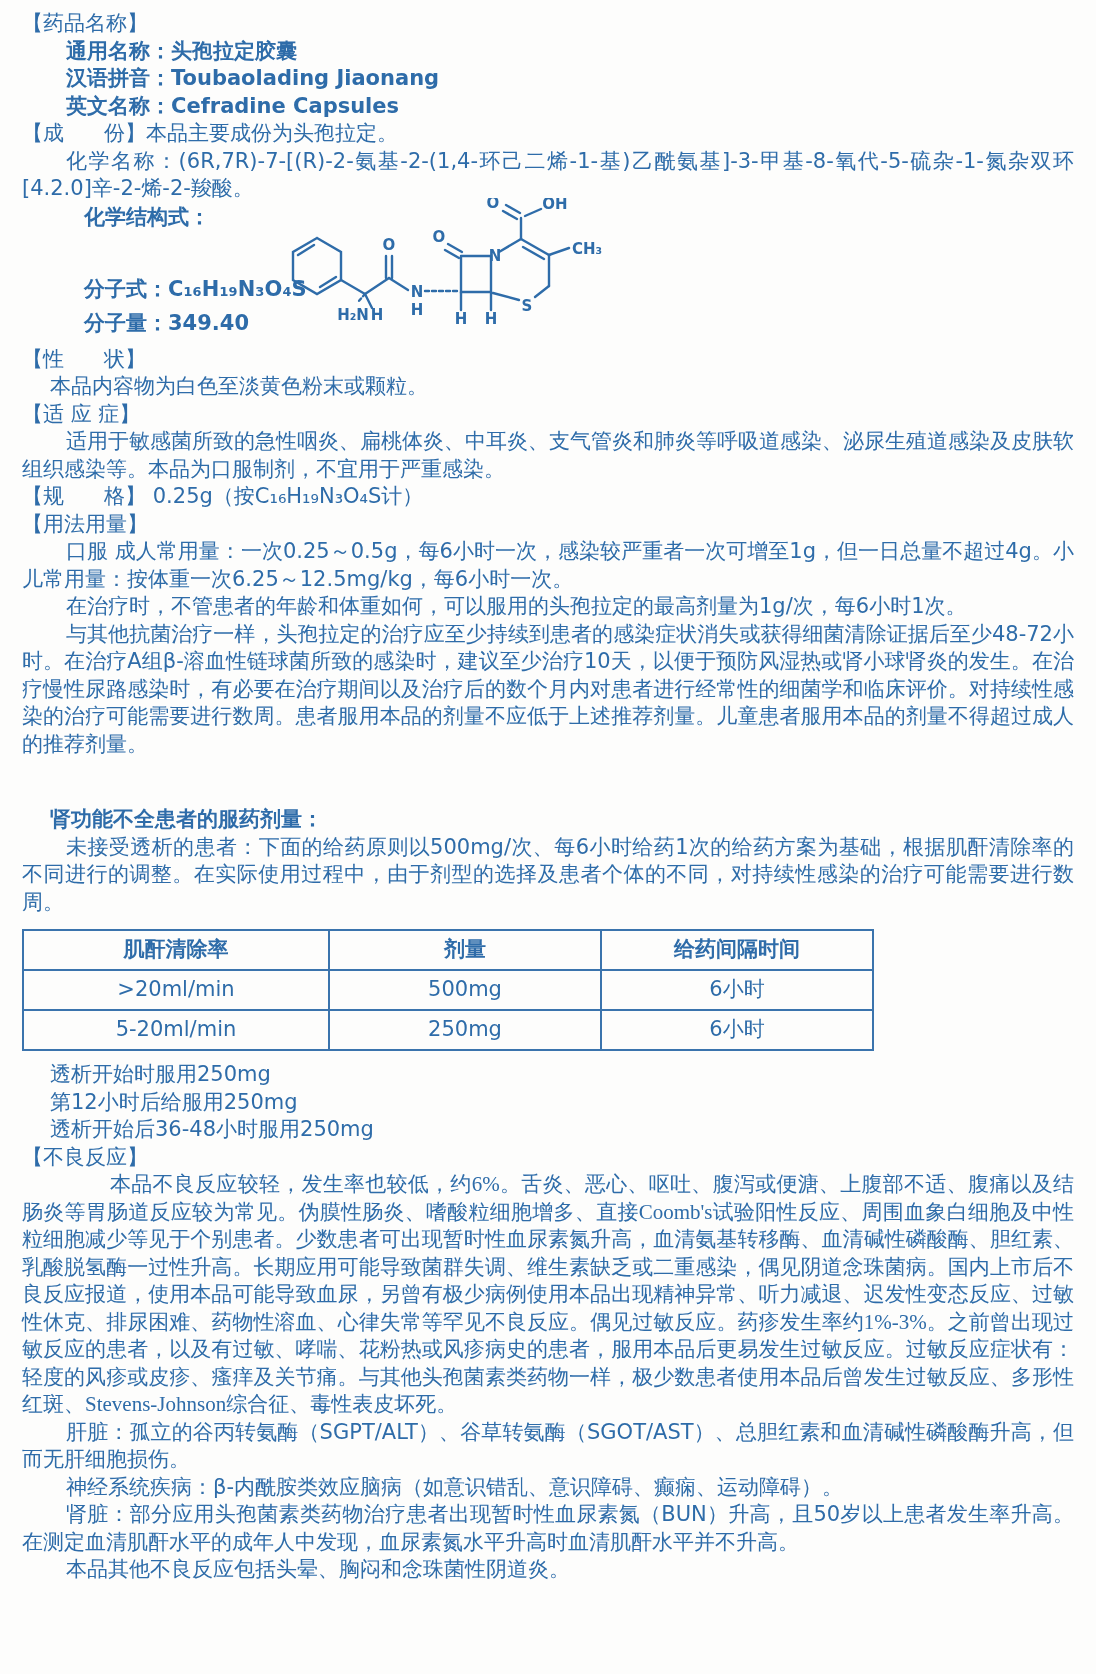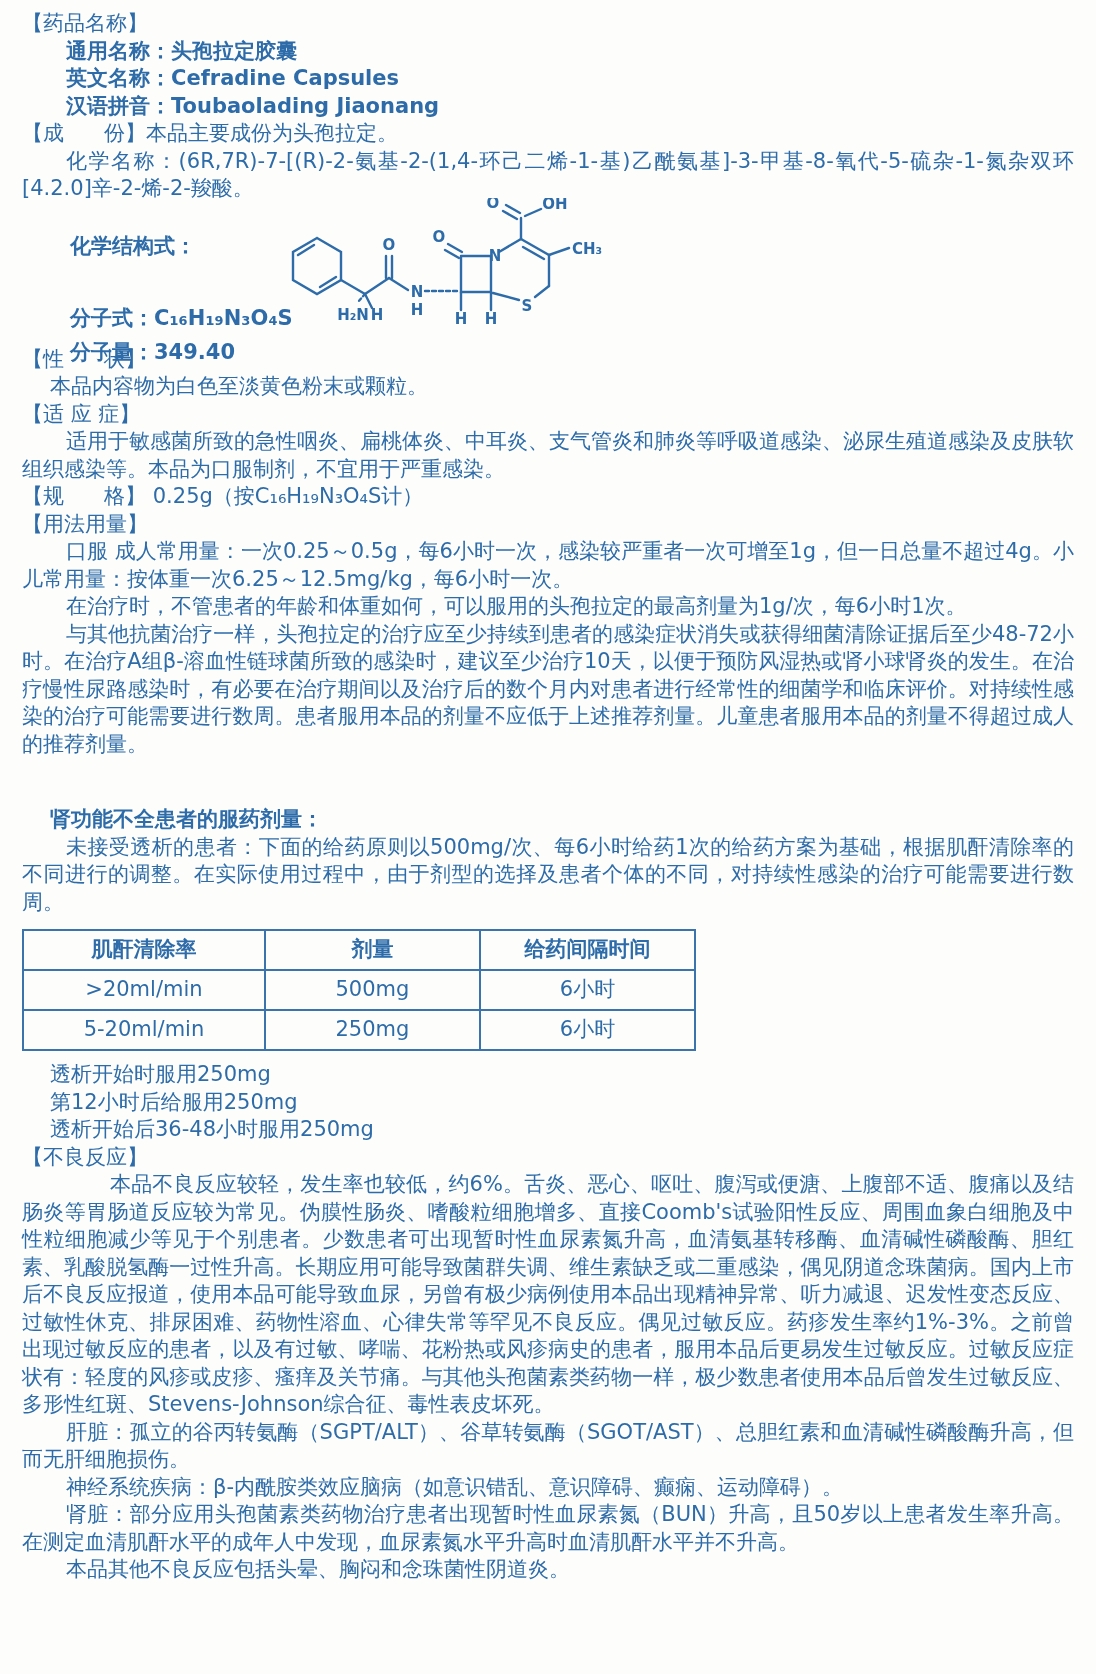--- a/index.html
+++ b/index.html
@@ -10,48 +10,48 @@
     font-family:"DejaVu Sans","Liberation Sans",sans-serif;
     font-size:21px;line-height:27.5px;
     color:#2e6ca9;
     overflow:hidden;
   }
   .t{white-space:pre-wrap;}
   p{margin:0;padding:0;text-align:justify;}
   .hd{font-weight:normal;}
   .ind1{padding-left:28px;}          
   .ind2{text-indent:44px;}           
-  .ind4{text-indent:88px;}           
+  .ind4{text-indent:88px;font-family:Liberation Serif, serif;}           
   .sub2{padding-left:44px;font-weight:bold;}          
   .bold{font-weight:bold;margin-top:48px;}
   .struct-block{position:relative;height:142px;margin-top:1px;}
   .struct-svg{position:absolute;left:243px;top:-6px;}
-  .mol-line{position:absolute;left:4px;margin-top:29px;}
+  .mol-line{position:absolute;left:18px;}
   table.dose{
-    border-collapse:collapse;width:674px;margin:13px 0 10px 0;
+    border-collapse:collapse;width:852px;margin:13px 0 10px 0;
     table-layout:fixed;
     padding-left:47px;
   }
   table.dose th,table.dose td{
     border:2px solid #3b74ad;height:38px;text-align:center;
     font-weight:normal;padding:0;color:#2e6ca9;
   }
   table.dose th{font-weight:bold;}
   .c1{width:36%;} .c2{width:32%;} .c3{width:32%;}
   svg text{fill:#2e6ca9;font-family:"DejaVu Sans","Liberation Sans",sans-serif;font-weight:bold;}
   svg path,svg line,svg polyline{stroke:#2e6ca9;stroke-width:2.4;fill:none;stroke-linecap:round;}
 </style>
 </head>
 <body>
 
 <section>
   <p><span class="hd t">【药品名称】</span></p>
   <p class="sub2"><span class="t">通用名称：头孢拉定胶囊</span></p>
+  <p class="sub2"><span class="t">汉语拼音：Toubaolading Jiaonang</span></p>
   <p class="sub2"><span class="t">英文名称：Cefradine Capsules</span></p>
-  <p class="sub2"><span class="t">汉语拼音：Toubaolading Jiaonang</span></p>
 </section>
 
 <section>
   <p><span class="hd t">【成      份】</span><span class="t">本品主要成份为头孢拉定。</span></p>
   <p class="ind2"><span class="t">化学名称：(6R,7R)-7-[(R)-2-氨基-2-(1,4-环己二烯-1-基)乙酰氨基]-3-甲基-8-氧代-5-硫杂-1-氮杂双环[4.2.0]辛-2-烯-2-羧酸。</span></p>
 
   <div class="struct-block">
     <p class="mol-line sub2" style="top:0;"><span class="t">化学结构式：</span></p>
     <p class="mol-line sub2" style="top:72px;"><span class="t">分子式：C₁₆H₁₉N₃O₄S</span></p>
     <p class="mol-line sub2" style="top:106px;"><span class="t">分子量：349.40</span></p>

